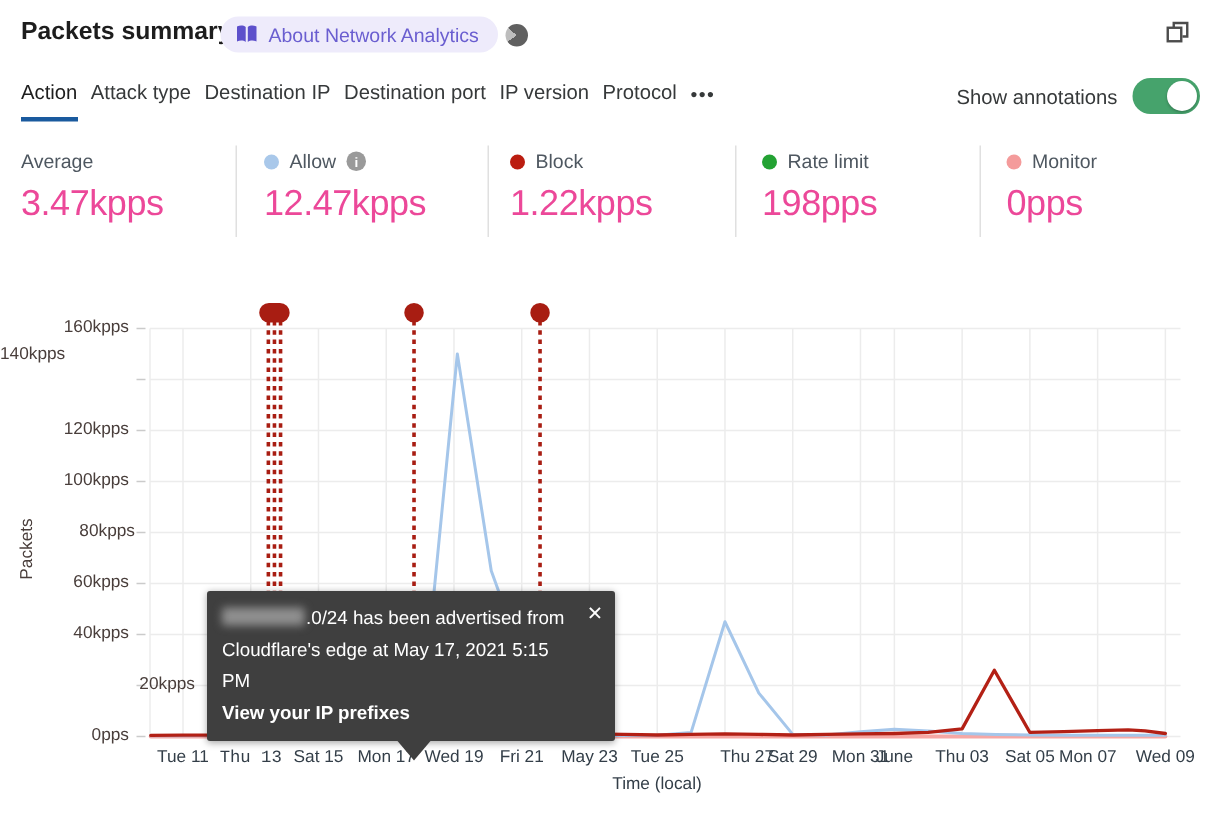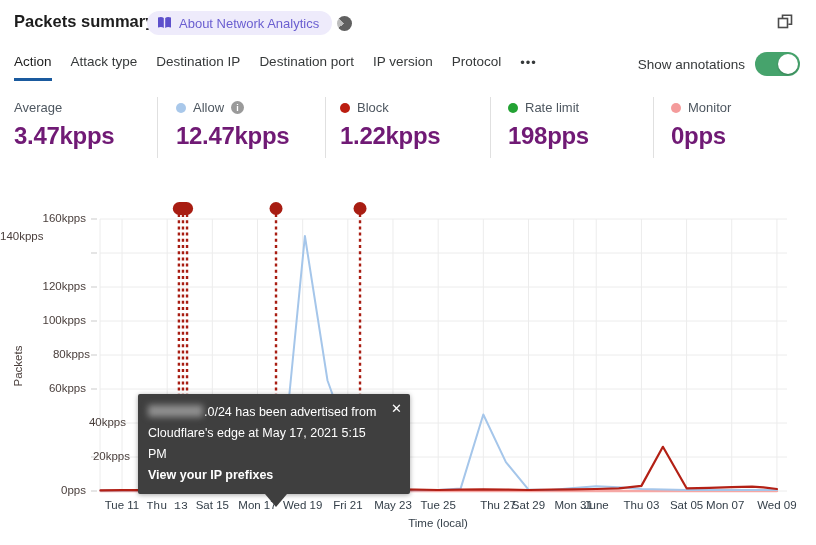--- a/index.html
+++ b/index.html
@@ -9,37 +9,37 @@
   
   .page-title{position:absolute;left:14px;top:12px;font-size:16.5px;font-weight:700;color:#1d1d1d;}
   .badge{position:absolute;left:147px;top:11px;height:24px;display:inline-flex;align-items:center;gap:7px;
          background:#eeebfb;border-radius:12px;padding:0 13px 0 10px;text-decoration:none;cursor:pointer;}
   .badge span{font-size:13px;color:#6a5ed0;}
   .pie-icon{position:absolute;left:337px;top:16px;width:15px;height:15px;border-radius:50%;
             background:conic-gradient(from 235deg,#bdbdbd 0deg 75deg,#606060 75deg 360deg);}
   .restore{position:absolute;left:776px;top:12px;width:18px;height:18px;cursor:pointer;}
 
   
-  .tabs{position:absolute;left:14px;top:54px;display:flex;gap:19px;align-items:flex-start;}
+  .tabs{position:absolute;left:14px;top:54px;display:flex;gap:9px;align-items:flex-start;}
   .tab{font-size:13.5px;color:#36393a;padding-bottom:9px;cursor:pointer;white-space:nowrap;}
   .tab.active{color:#1d1d1d;border-bottom:3px solid #1a5a9e;}
   .tab-more{font-size:13px;letter-spacing:1px;color:#36393a;cursor:pointer;padding-top:1px;}
   .toggle-wrap{position:absolute;right:16px;top:52px;display:flex;align-items:center;gap:10px;}
   .toggle-label{font-size:13.5px;color:#36393a;}
   .switch{width:45px;height:24px;border-radius:13px;background:#46a36c;position:relative;cursor:pointer;}
   .switch .knob{position:absolute;right:2px;top:2px;width:20px;height:20px;border-radius:50%;background:#fff;
                 box-shadow:0 1px 2px rgba(0,0,0,.25);}
 
   
   .stat{position:absolute;top:100px;}
   .stat-head{display:flex;align-items:center;gap:7px;font-size:13px;color:#4e5760;}
   .dot{width:10px;height:10px;border-radius:50%;display:inline-block;}
   .info-icon{width:13px;height:13px;border-radius:50%;background:#9a9a9a;color:#fff;font-size:9px;font-weight:700;
              display:inline-flex;align-items:center;justify-content:center;cursor:pointer;}
-  .stat-value{margin-top:7px;font-size:24px;font-weight:700;color:#701a75;letter-spacing:-0.3px;}
+  .stat-value{margin-top:7px;font-size:24px;font-weight:400;color:#ec4899;letter-spacing:-0.3px;}
   .vdiv{position:absolute;top:97px;height:61px;border-left:1px solid #e0e0e0;}
 
   
   .chart-layer{position:absolute;left:0;top:0;width:816px;height:545px;pointer-events:none;}
   #chart-svg{position:absolute;left:0;top:0;}
   .y-tick-label{position:absolute;font-size:11.5px;color:#493e3b;}
   .x-tick-label{position:absolute;font-size:11.5px;color:#333e48;}
   .axis-title{position:absolute;font-size:11.5px;color:#333e48;}
   .ylabel{left:-20px;top:360px;width:76px;text-align:center;transform:rotate(-90deg);color:#493e3b;}
   .xlabel{left:373px;top:517px;width:130px;text-align:center;}
@@ -179,21 +179,21 @@
         <line x1="276.01606" y1="214" x2="276.01606" y2="491" stroke="#a81d12" stroke-width="2.4" stroke-dasharray="3 3.2"></line>
         <line x1="360.02482" y1="214" x2="360.02482" y2="491" stroke="#a81d12" stroke-width="2.4" stroke-dasharray="3 3.2"></line>
         <rect x="172.81175" y="202" width="20.3" height="13" rx="6.5" fill="#a81d12"></rect>
         <circle cx="276.01606" cy="208.5" r="6.5" fill="#a81d12"></circle>
         <circle cx="360.02482" cy="208.5" r="6.5" fill="#a81d12"></circle>
       </svg>
     <div class="axis-title ylabel">Packets</div>
     <div class="axis-title xlabel">Time (local)</div>
   <div class="y-tick-label" style="left: 0px; top: 484px; width: 86px; text-align: right;">0pps</div>
       <div class="y-tick-label" style="left: 0px; top: 450px; width: 86px; text-align: right; padding-left: 44px;">20kpps</div>
-      <div class="y-tick-label" style="left: 0px; top: 416px; width: 86px; text-align: right; padding-left: 40px;">40kpps</div>
+      <div class="y-tick-label" style="left: 0px; top: 416px; width: 86px; text-align: right;">40kpps</div>
       <div class="y-tick-label" style="left: 0px; top: 382px; width: 86px; text-align: right;">60kpps</div>
       <div class="y-tick-label" style="left: 4px; top: 348px; width: 86px; text-align: right;">80kpps</div>
       <div class="y-tick-label" style="left: 0px; top: 314px; width: 86px; text-align: right;">100kpps</div>
       <div class="y-tick-label" style="left: 0px; top: 280px; width: 86px; text-align: right;">120kpps</div>
       <div class="y-tick-label" style="left: 0px; top: 230px; width: 86px; ">140kpps</div>
       <div class="y-tick-label" style="left: 0px; top: 212px; width: 86px; text-align: right;">160kpps</div>
       <div class="x-tick-label" style="left: 89px; top: 499px; width: 66px; text-align: center;">Tue 11</div>
       <div class="x-tick-label" style="left: 134.166px; top: 499px; width: 66px; text-align: center; font-family: Liberation Mono, monospace;">Thu 13</div>
       <div class="x-tick-label" style="left: 179.332px; top: 499px; width: 66px; text-align: center;">Sat 15</div>
       <div class="x-tick-label" style="left: 224.498px; top: 499px; width: 66px; text-align: center;">Mon 17</div>

